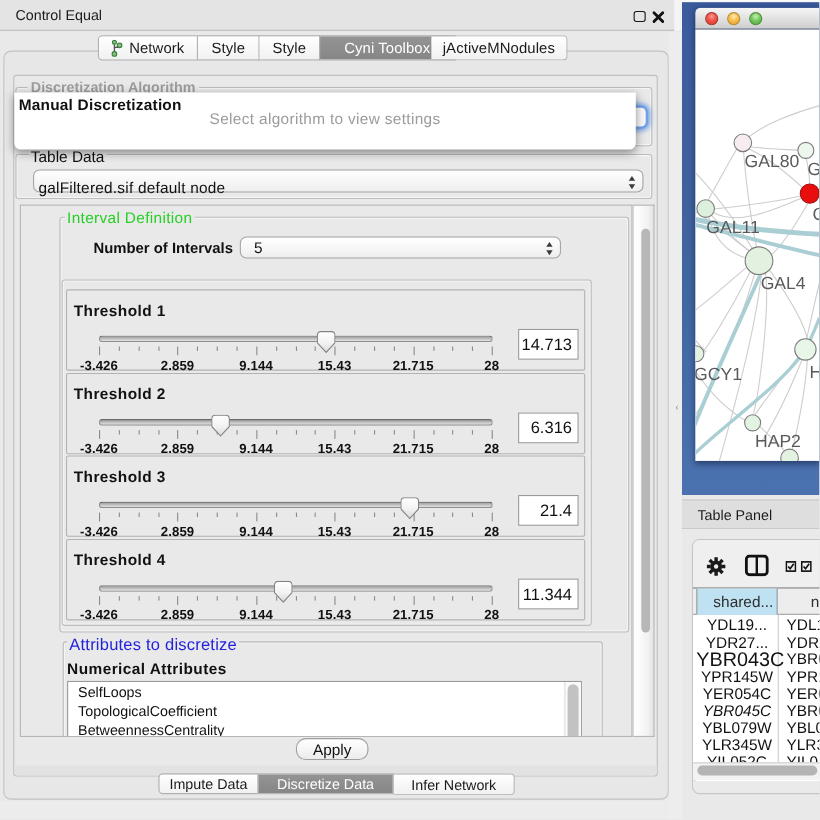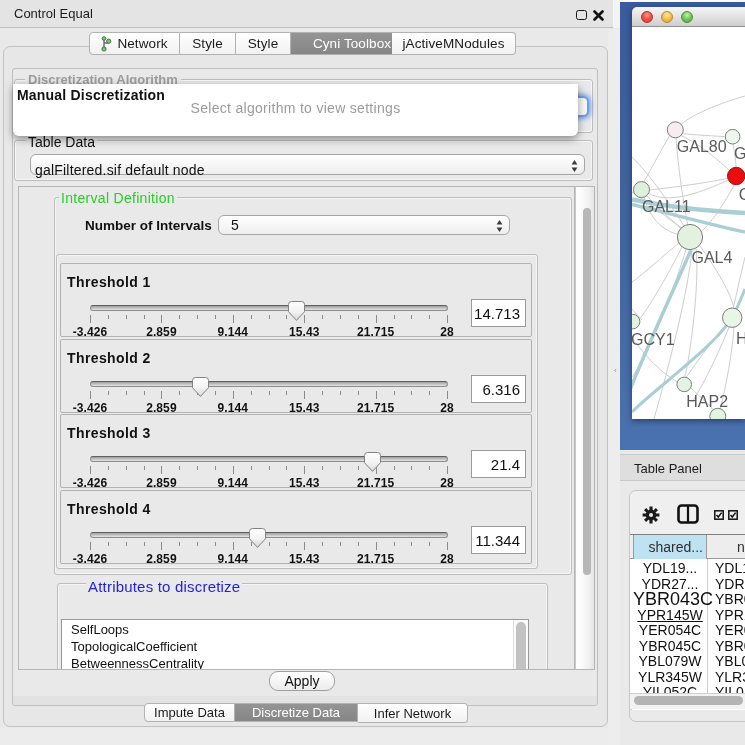--- a/index.html
+++ b/index.html
@@ -251,21 +251,22 @@
               <stop offset="1" stop-color="#d8d8d8"></stop>
             </linearGradient>
           </defs>
     <path d="M3.5,0.5 h10 a3,3 0 0 1 3,3 v7.2 L8.5,19.4 L0.5,10.7 V3.5 A3,3 0 0 1 3.5,0.5 Z" fill="url(#thg4)" stroke="#828282" stroke-width="1"></path>
   </svg>
   <div class="abs tfield">11.344</div>
 </div>
 </div>
 
   <div class="abs groupbox" style="left:38px;top:396px;width:491px;height:100px;"></div>
-  <div class="abs" style="left:42px;top:391px;font-size:15px;letter-spacing:0.2px;color:#2222dd;background:#e9e9e9;padding:0 2px;margin-left:25px;">Attributes to discretize</div>
+  <div class="abs" style="left:42px;top:391px;font-size:15px;letter-spacing:0.2px;color:#2222dd;background:#e9e9e9;padding:0 2px;">Attributes to discretize</div>
+  <div class="abs" style="left:42px;top:413px;font-size:14px;letter-spacing:0.4px;font-weight:bold;color:#111;">Numerical Attributes</div>
   <div class="abs" style="left:42px;top:432px;width:468px;height:58px;background:#fff;border:1px solid #999;font-size:13px;color:#111;">
     <div style="margin:1px 0 0 9px;line-height:17px;">SelfLoops<br>TopologicalCoefficient<br>BetweennessCentrality</div>
     <div class="abs" style="right:0;top:0;width:15px;height:56px;background:#fafafa;border-left:1px solid #ddd;"></div>
     <div class="abs" style="right:2px;top:2px;width:10px;height:52px;background:#c2c2c2;border-radius:5px;"></div>
   </div>
 </div>
 
 <div class="abs" style="left:575px;top:186px;width:20px;height:484px;background:linear-gradient(90deg,#fdfdfd 20%,#f2f2f2 70%,#e4e4e4);border:1px solid #b5b5b5;border-left:1px solid #c9c9c9;"></div>
 <div class="abs" style="left:582.5px;top:208px;width:8px;height:367px;background:#b7b7b7;border-radius:4px;"></div>
 
@@ -396,25 +397,25 @@
     <div class="abs" style="left:107px;top:0;font-size:14px;color:#2e2e2e;line-height:24px;">na</div>
   </div>
   <div class="abs" style="left:0;top:68px;width:124px;height:135px;background:#ffffff;"></div>
   <div class="abs" style="left:77px;top:68px;width:1px;height:135px;background:#cccccc;"></div>
   <div class="abs" style="left:3px;top:69.3px;width:74px;height:16px;text-align:center;line-height:16px;font-size:14px;color:#111;">YDL19...</div>
   <div class="abs" style="left:85px;top:69.3px;height:16px;line-height:16px;font-size:14px;color:#111;white-space:nowrap;">YDL1</div>
   <div class="abs" style="left:3px;top:84.8px;width:74px;height:16px;text-align:center;line-height:16px;font-size:14px;color:#111;">YDR27...</div>
   <div class="abs" style="left:85px;top:84.8px;height:16px;line-height:16px;font-size:14px;color:#111;white-space:nowrap;">YDR2</div>
   <div class="abs" style="left:3px;top:100.3px;width:74px;height:16px;text-align:center;line-height:16px;font-size:18px;color:#111;">YBR043C</div>
   <div class="abs" style="left:85px;top:100.3px;height:16px;line-height:16px;font-size:14px;color:#111;white-space:nowrap;">YBR0</div>
-  <div class="abs" style="left:3px;top:115.8px;width:74px;height:16px;text-align:center;line-height:16px;font-size:14px;color:#111;text-decoration:underline;">YPR145W</div>
+  <div class="abs" style="left:3px;top:115.8px;width:74px;height:16px;text-align:center;line-height:16px;font-size:14px;color:#111;">YPR145W</div>
   <div class="abs" style="left:85px;top:115.8px;height:16px;line-height:16px;font-size:14px;color:#111;white-space:nowrap;">YPR1</div>
   <div class="abs" style="left:3px;top:131.3px;width:74px;height:16px;text-align:center;line-height:16px;font-size:14px;color:#111;">YER054C</div>
   <div class="abs" style="left:85px;top:131.3px;height:16px;line-height:16px;font-size:14px;color:#111;white-space:nowrap;">YER0</div>
-  <div class="abs" style="left:3px;top:146.8px;width:74px;height:16px;text-align:center;line-height:16px;font-size:14px;color:#111;">YBR045C</div>
+  <div class="abs" style="left:3px;top:146.8px;width:74px;height:16px;text-align:center;line-height:16px;font-size:14px;color:#111;font-style:italic;">YBR045C</div>
   <div class="abs" style="left:85px;top:146.8px;height:16px;line-height:16px;font-size:14px;color:#111;white-space:nowrap;">YBR0</div>
   <div class="abs" style="left:3px;top:162.3px;width:74px;height:16px;text-align:center;line-height:16px;font-size:14px;color:#111;">YBL079W</div>
   <div class="abs" style="left:85px;top:162.3px;height:16px;line-height:16px;font-size:14px;color:#111;white-space:nowrap;">YBL0</div>
   <div class="abs" style="left:3px;top:177.8px;width:74px;height:16px;text-align:center;line-height:16px;font-size:14px;color:#111;">YLR345W</div>
   <div class="abs" style="left:85px;top:177.8px;height:16px;line-height:16px;font-size:14px;color:#111;white-space:nowrap;">YLR3</div>
   <div class="abs" style="left:3px;top:193.3px;width:74px;height:16px;text-align:center;line-height:16px;font-size:14px;color:#111;">YIL052C</div>
   <div class="abs" style="left:85px;top:193.3px;height:16px;line-height:16px;font-size:14px;color:#111;white-space:nowrap;">YIL0</div>
 
   <div class="abs" style="left:0;top:202px;width:124px;height:16px;background:#f2f2f2;border-top:1px solid #cfcfcf;"></div>
   <div class="abs" style="left:4px;top:205px;width:109px;height:8.5px;background:#b4b4b4;border-radius:4.5px;"></div>

